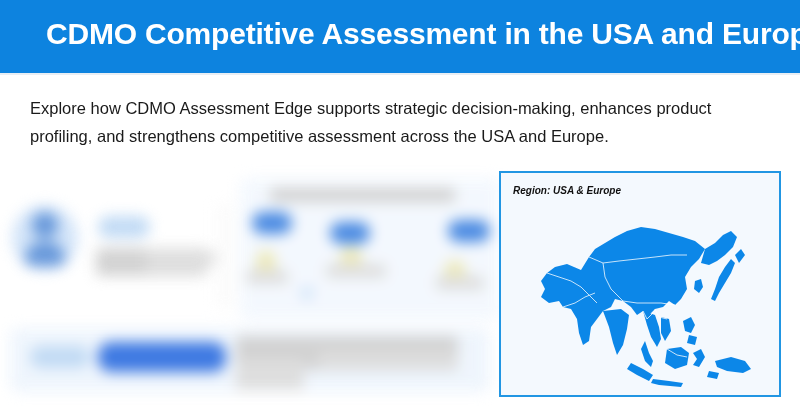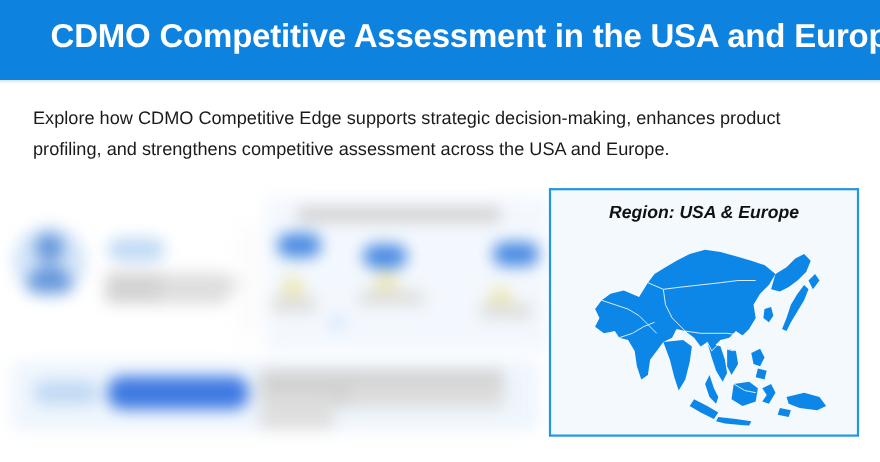--- a/index.html
+++ b/index.html
@@ -144,25 +144,25 @@
     left: 499px;
     top: 171px;
     width: 282px;
     height: 226px;
     background: #f4f9fe;
     border: 2px solid #2196e3;
     box-sizing: border-box;
   }
   .map-caption {
     position: absolute;
-    left: 0;
+    left: 12px;
     top: 12px;
     width: 100%;
-    text-align: center;
-    font-size: 16px;
+    text-align: left;
+    font-size: 10px;
     font-weight: bold;
     font-style: italic;
     color: #111111;
   }
   .map-svg-wrap {
     position: absolute;
     left: 18px;
     top: 42px;
     width: 246px;
     height: 172px;
@@ -174,21 +174,21 @@
   }
 </style>
 </head>
 <body>
 
 <div class="header-bar">
   <div class="header-title">CDMO Competitive Assessment in the USA and Europe</div>
 </div>
 <div class="header-underline"></div>
 
-<div class="subtitle">Explore how CDMO Competitive Edge supports strategic decision-making, enhances product profiling, and strengthens competitive assessment across the USA and Europe.</div>
+<div class="subtitle">Explore how CDMO Assessment Edge supports strategic decision-making, enhances product profiling, and strengthens competitive assessment across the USA and Europe.</div>
 
 <div class="blur-stage">
 
   <div class="bs-avatar-halo" style="left:12px; top:45px;"></div>
   <div class="bs-avatar-head" style="left:32px; top:52px;"></div>
   <div class="bs-avatar-body" style="left:25px; top:82px;"></div>
 
   <div class="bs-pill-lite" style="left:98px; top:56px; width:52px; height:22px;"></div>
   <div class="bs-gray" style="left:96px; top:88px; width:110px; height:28px;"></div>
   <div class="bs-gray-soft" style="left:146px; top:88px; width:62px; height:26px;"></div>

